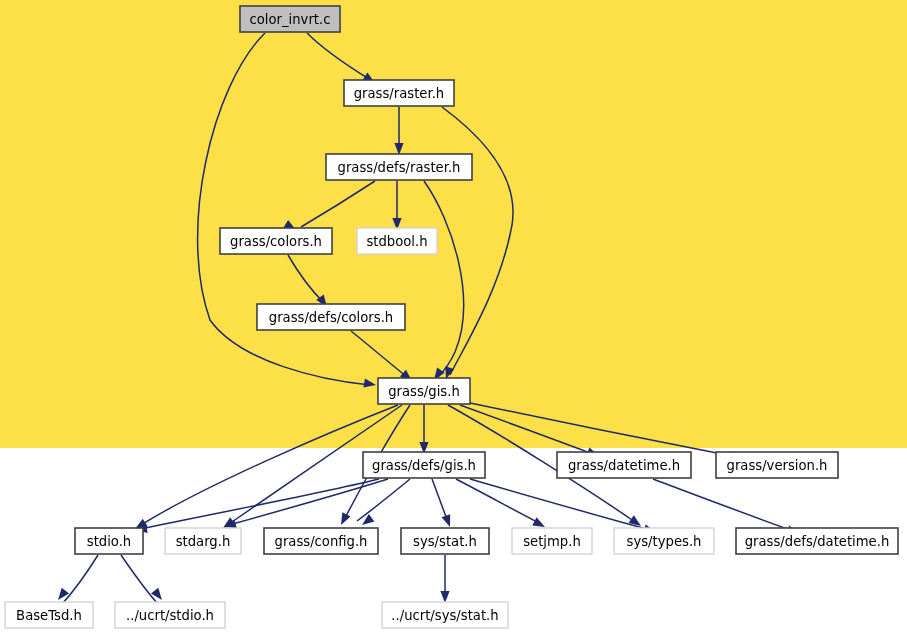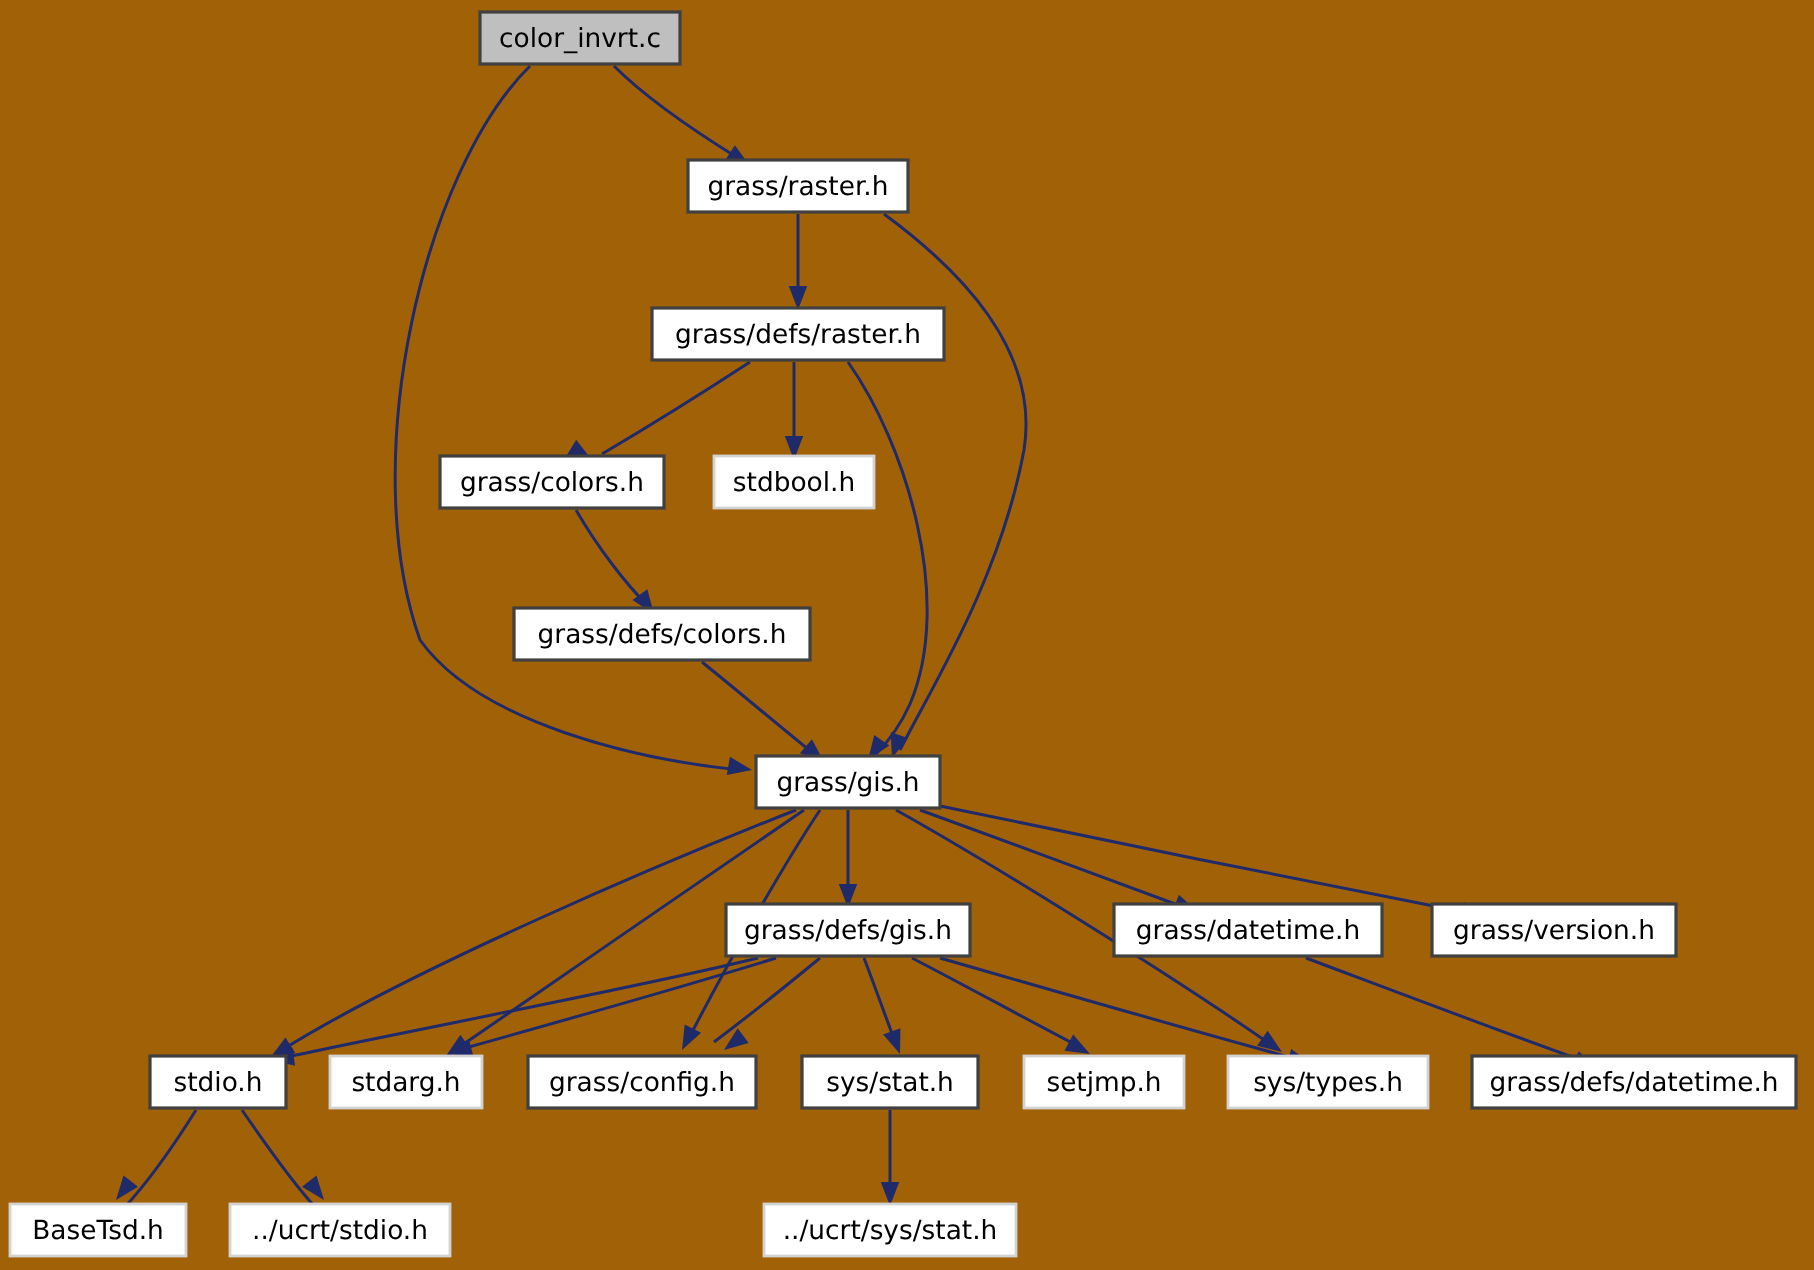--- a/index.html
+++ b/index.html
@@ -1,17 +1,17 @@
 <!DOCTYPE html>
 <html><head>
 <meta charset="utf-8">
 <style>
   html,body{margin:0;padding:0;background:#ffffff;}
   body{width:907px;height:635px;overflow:hidden;font-family:"DejaVu Sans","Liberation Sans",sans-serif;}
-  #graph{position:relative;width:907px;height:635px;background:#a16207;}
+  #graph{position:relative;width:907px;height:448px;background:#fde047;}
   svg{position:absolute;left:0;top:0;width:907px;height:635px;}
   .node-label{font-family:"DejaVu Sans","Liberation Sans",sans-serif;font-size:13.2px;fill:#000000;dominant-baseline:middle;text-anchor:middle;}
   .nbox{fill:#ffffff;stroke:#404040;stroke-width:1.6px;}
   .nbox.sys{stroke:#d3d3d3;stroke-width:1.4px;}
   .nbox.root{fill:#bfbfbf;stroke:#404040;stroke-width:1.6px;}
   .edge{fill:none;stroke:#1f2a6b;stroke-width:1.5px;}
   .arrow{fill:#1f2a6b;stroke:none;}
 </style>
 </head>
 <body>

